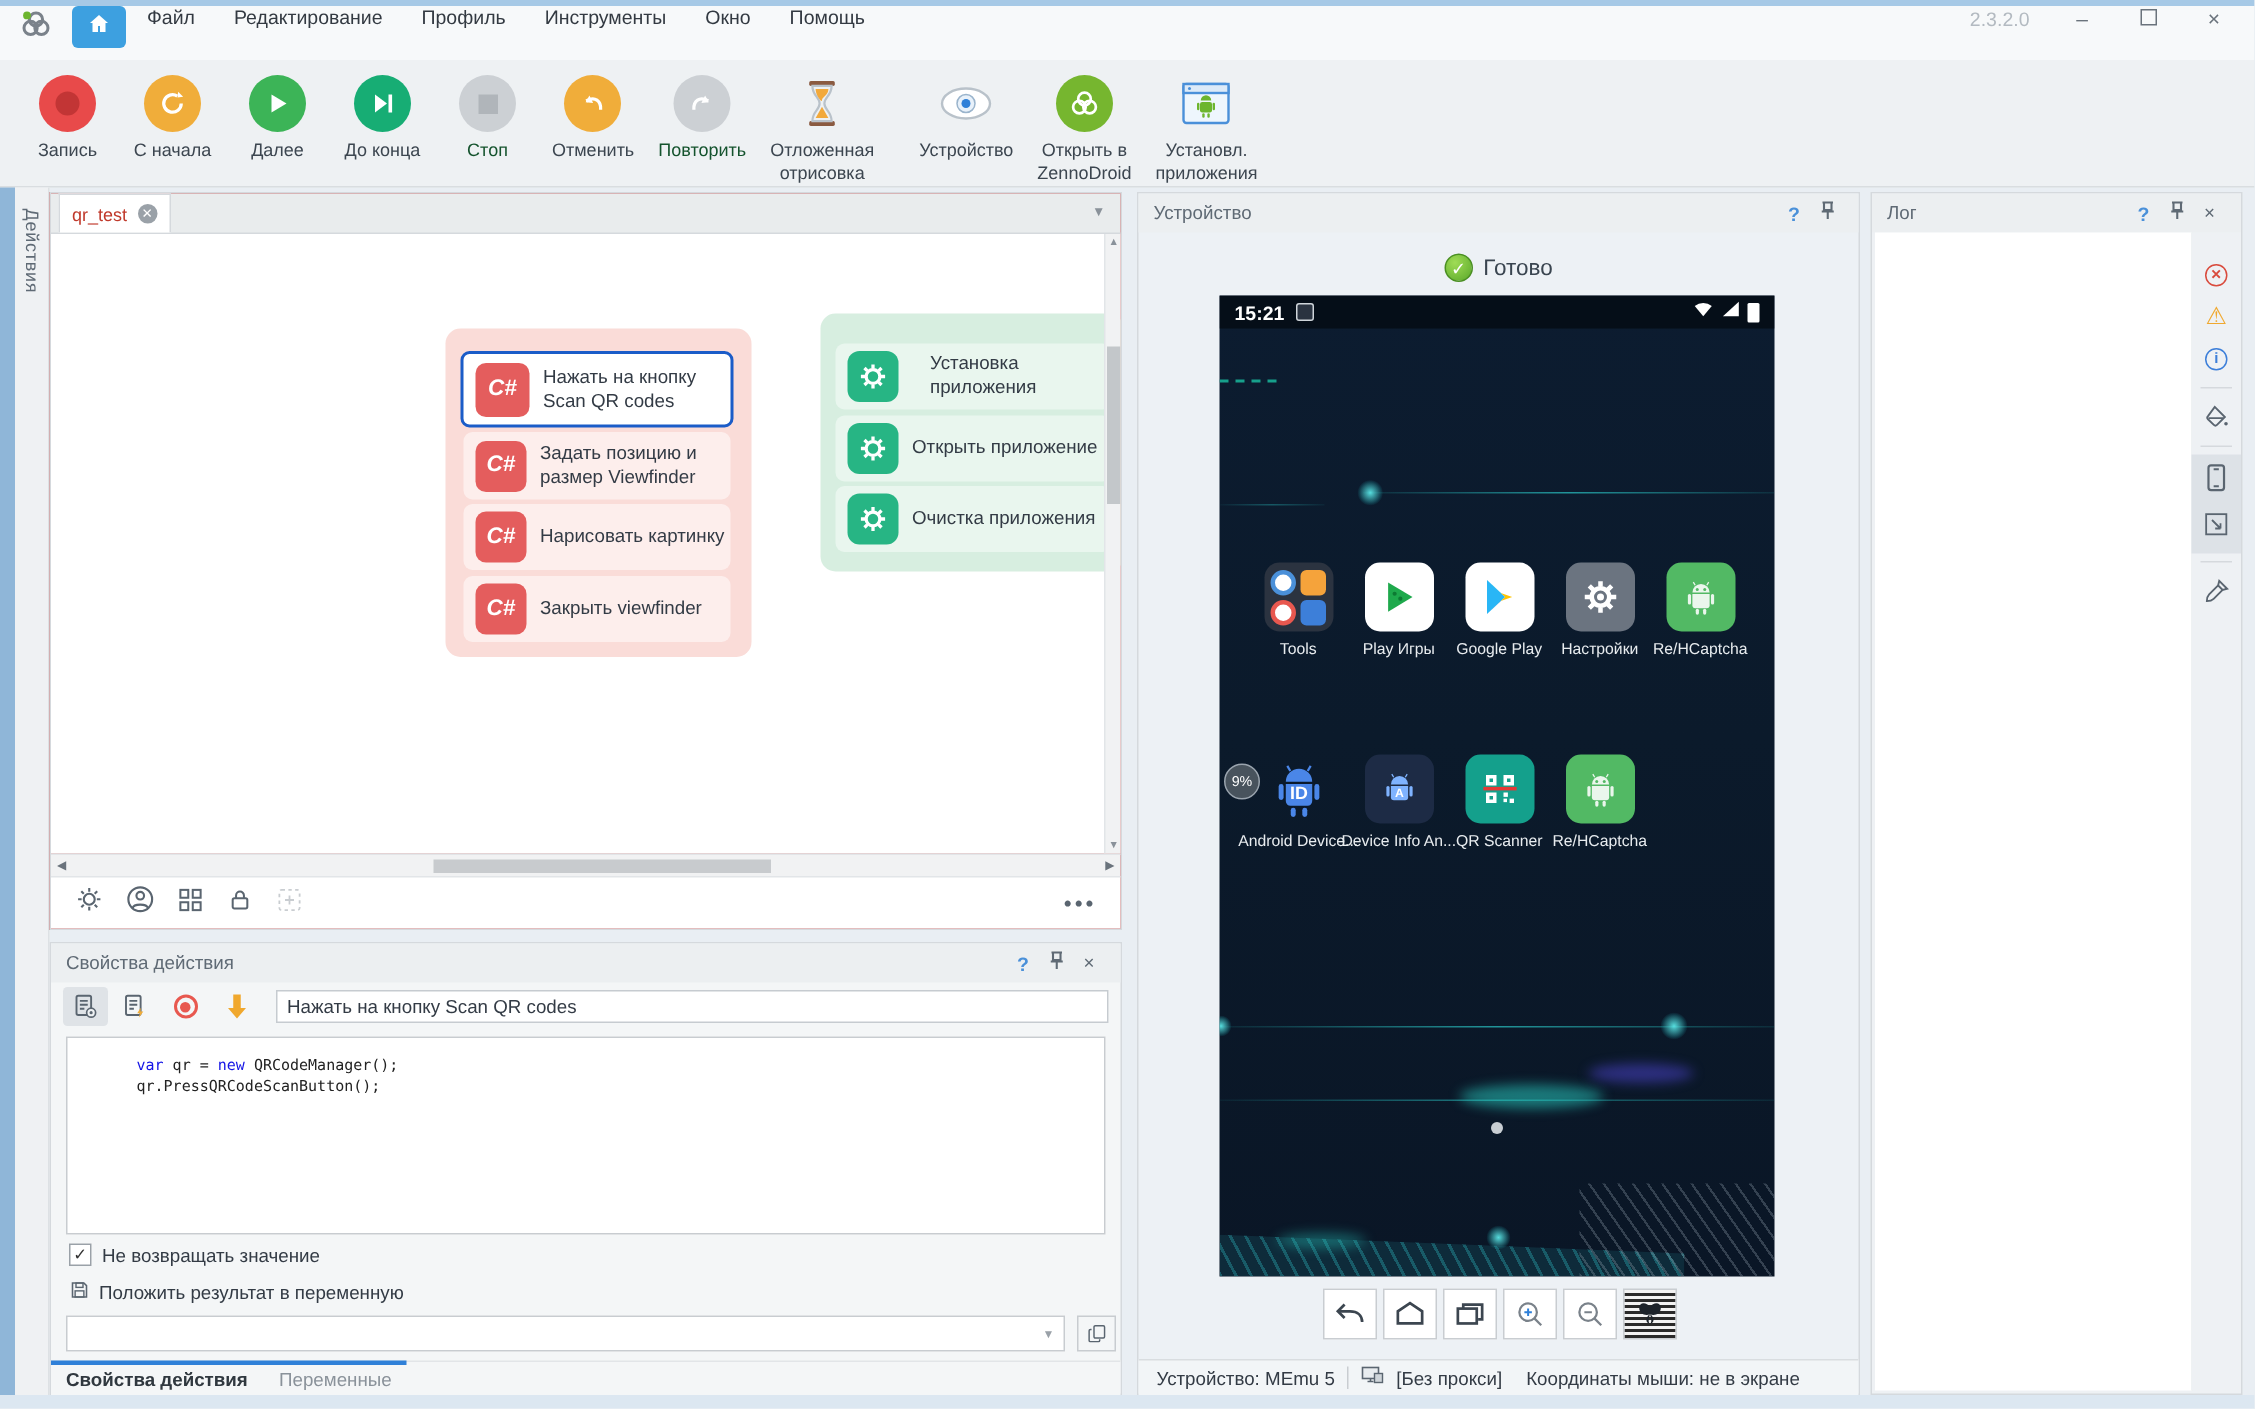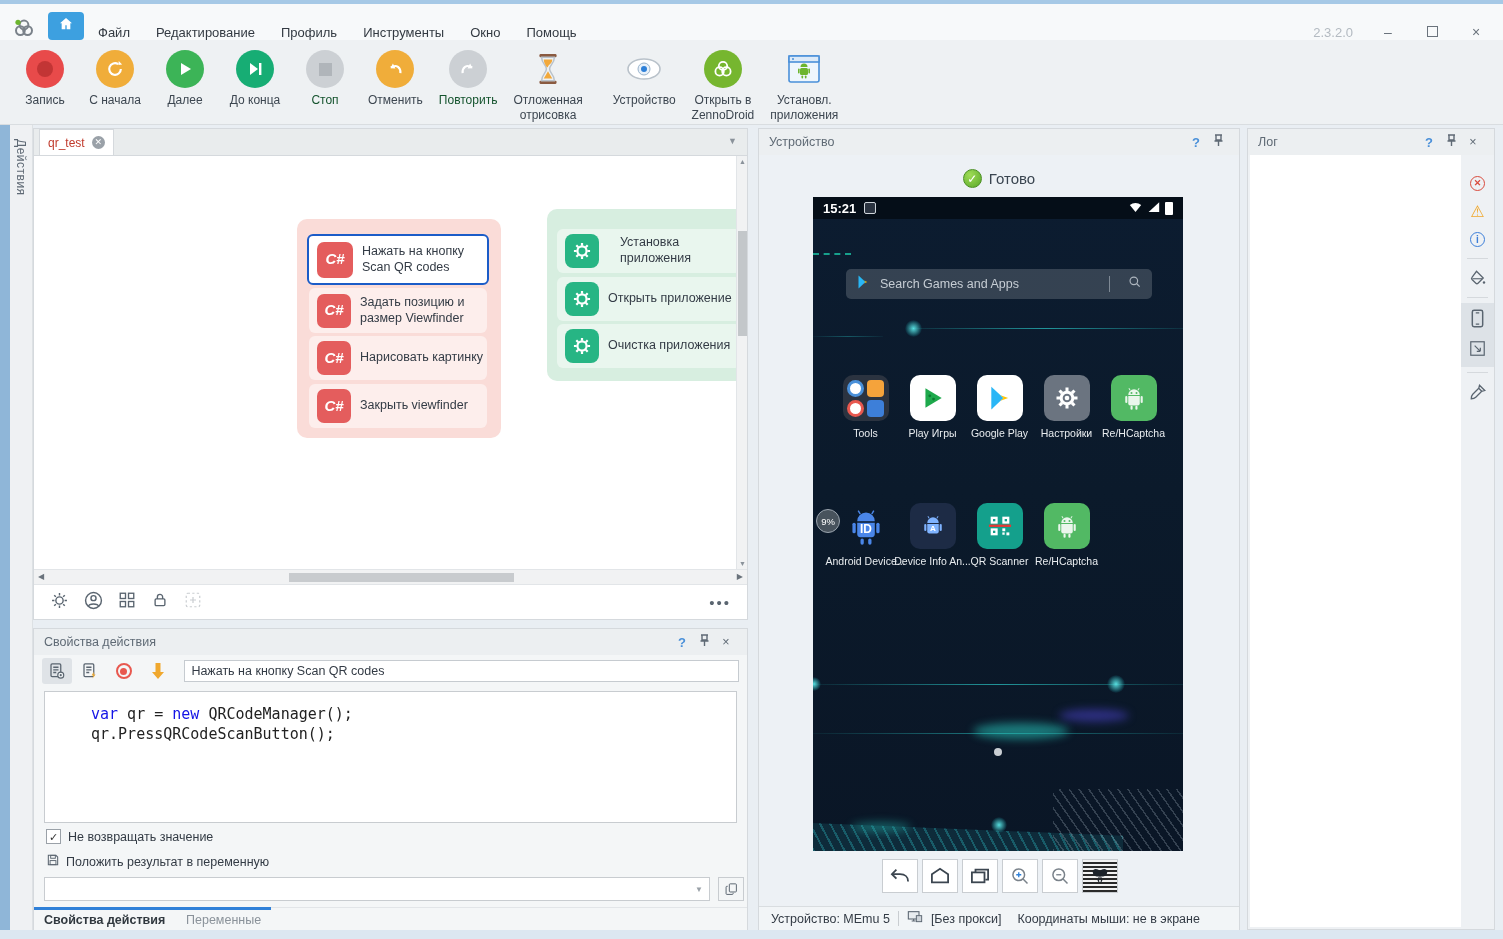--- a/index.html
+++ b/index.html
@@ -3,21 +3,21 @@
 <meta charset="utf-8">
 <style>
   * { box-sizing: border-box; margin: 0; padding: 0; }
   html,body { width:1503px; height:939px; }
   body { font-family:"Liberation Sans", sans-serif; background:#e9eef3; overflow:hidden; }
   #app { position:relative; width:1503px; height:939px; background:#e9eef3; }
   .abs { position:absolute; }
 
   
   .top-border { left:0; top:0; width:1503px; height:4px; background:#a6c9e6; }
-  .titlebar { left:0; top:4px; width:1503px; height:36px; background:#f7f9fa; display:flex; align-items:flex-end; }
+  .titlebar { left:0; top:4px; width:1503px; height:36px; background:#f7f9fa; display:flex; align-items:flex-start; }
   .menu { display:flex; gap:26px; margin-left:14px; font-size:13px; color:#333a42; }
   .menu > span { cursor:default; }
   .home-btn { width:36px; height:28px; background:#3da0e0; border-radius:4px; margin-left:12px; display:flex; align-items:center; justify-content:center; }
   .win-right { margin-left:auto; display:flex; align-items:center; gap:26px; margin-right:18px; }
   .ver { color:#b3bac1; font-size:13px; }
   .win-btn { color:#6a737c; font-size:14px; width:18px; text-align:center; }
   .maxbox { width:11px; height:11px; border:1.5px solid #6a737c; display:inline-block; }
 
   .toolbar { left:0; top:40px; width:1503px; height:85px; background:#eef1f3; border-bottom:1px solid #d9dde0; display:flex; align-items:flex-start; padding:10px 0 0 14px; gap:8px; }
   .tb-item { display:flex; flex-direction:column; align-items:center; gap:5px; min-width:62px; padding:0 4px; }
@@ -69,21 +69,21 @@
   .panel-hd { height:26px; display:flex; align-items:center; padding:0 10px; font-size:12.5px; color:#5f6a75; background:#eceff1; }
   .panel-hd .sp { margin-left:auto; }
   .help { color:#4a90d9; font-size:13px; font-weight:bold; width:22px; text-align:center; }
   .pinx { width:22px; text-align:center; color:#5f6a75; }
   .props-tools { height:32px; display:flex; align-items:center; gap:4px; padding:0 8px; }
   .ptool { width:30px; height:26px; display:flex; align-items:center; justify-content:center; border-radius:3px; }
   .ptool.sel { background:#dfe3e7; }
   .rec-icon { width:16px; height:16px; border:2.5px solid #e8584f; border-radius:50%; display:flex; align-items:center; justify-content:center; }
   .rec-icon i { width:7px; height:7px; background:#e8584f; border-radius:50%; }
   .name-input { margin-left:8px; width:562px; height:22px; border:1px solid #c6cbd0; background:#fff; font-size:12.5px; color:#333b45; padding:0 6px; font-family:"Liberation Sans",sans-serif; }
-  .codebox { position:absolute; left:10px; top:62px; width:693px; height:132px; background:#fff; border:1px solid #c8ccd0; font-family:"DejaVu Sans Mono",monospace; font-size:15px; color:#222; padding:12px 0 0 46px; }
+  .codebox { position:absolute; left:10px; top:62px; width:693px; height:132px; background:#fff; border:1px solid #c8ccd0; font-family:"DejaVu Sans Mono",monospace; font-size:10px; color:#222; padding:12px 0 0 46px; }
   .codebox .ln { white-space:pre; line-height:1.35; }
   .kw { color:#1414e6; }
   .chk-row { position:absolute; left:12px; top:200px; display:flex; align-items:center; gap:7px; font-size:12.5px; color:#333b45; }
   .chk { width:15px; height:15px; background:#fff; border:1px solid #9aa1a8; color:#333; font-size:11px; text-align:center; line-height:14px; }
   .put-row { position:absolute; left:12px; top:224px; display:flex; align-items:center; gap:6px; font-size:12.5px; color:#333b45; }
   .combo { position:absolute; left:10px; top:248px; width:666px; height:24px; background:#fff; border:1px solid #c8ccd0; }
   .combo .dd { position:absolute; right:6px; top:7px; font-size:8px; color:#9aa1a8; }
   .copy-btn { position:absolute; left:684px; top:248px; width:26px; height:24px; background:#f4f6f7; border:1px solid #c8ccd0; display:flex; align-items:center; justify-content:center; }
   .props-tabs { position:absolute; left:0; top:278px; width:713px; height:23px; background:#f4f6f7; border-top:1px solid #e2e5e8; }
   .props-tabs .blue-line { position:absolute; left:0; top:-1px; width:237px; height:3px; background:#2f80d8; }
@@ -525,34 +525,20 @@
               </svg></span>
           <span><svg width="13" height="12" viewBox="0 0 16 14">
                 <path d="M15 13V1L2 13z" fill="#fff"></path>
               </svg></span>
           <span class="battery"></span>
         </span>
       </div>
 
       <div class="dashline"></div>
 
-      <div class="searchbar">
-        <span><svg width="15" height="16" viewBox="0 0 24 24">
-              <path d="M4 1.5 15.2 12 4 22.5z" fill="#29b6f6"></path>
-              <path d="M4 1.5 12.5 9.5 15.2 12z" fill="#00e676" opacity=".9"></path>
-              <path d="M4 22.5 12.5 14.5 15.2 12z" fill="#f44336" opacity=".9"></path>
-              <path d="M12.5 9.5 15.2 12l-2.7 2.5L18 12z" fill="#ffc400"></path>
-            </svg></span>
-        <span class="txt">Search Games and Apps</span>
-        <span class="div"></span>
-        <span style="margin-left:9px;"><svg width="14" height="14" viewBox="0 0 24 24">
-              <circle cx="10" cy="10" r="6.5" fill="none" stroke="#aeb6bf" stroke-width="2"></circle>
-              <path d="M15 15l5 5" stroke="#aeb6bf" stroke-width="2"></path>
-            </svg></span>
-      </div>
 
       <div class="app-row" style="left:19px;top:178px;">
         <div class="app">
           <div class="app-ic" style="background:#2b3340;">
             <div class="tools-grid">
               <div class="mini" style="background:#fff;border-radius:50%;border:3px solid #4a90d9;"></div>
               <div class="mini" style="background:#f5a33b;"></div>
               <div class="mini" style="background:#fff;border-radius:50%;border:3px solid #e8584f;"></div>
               <div class="mini" style="background:#3d7fd9;"></div>
             </div>

